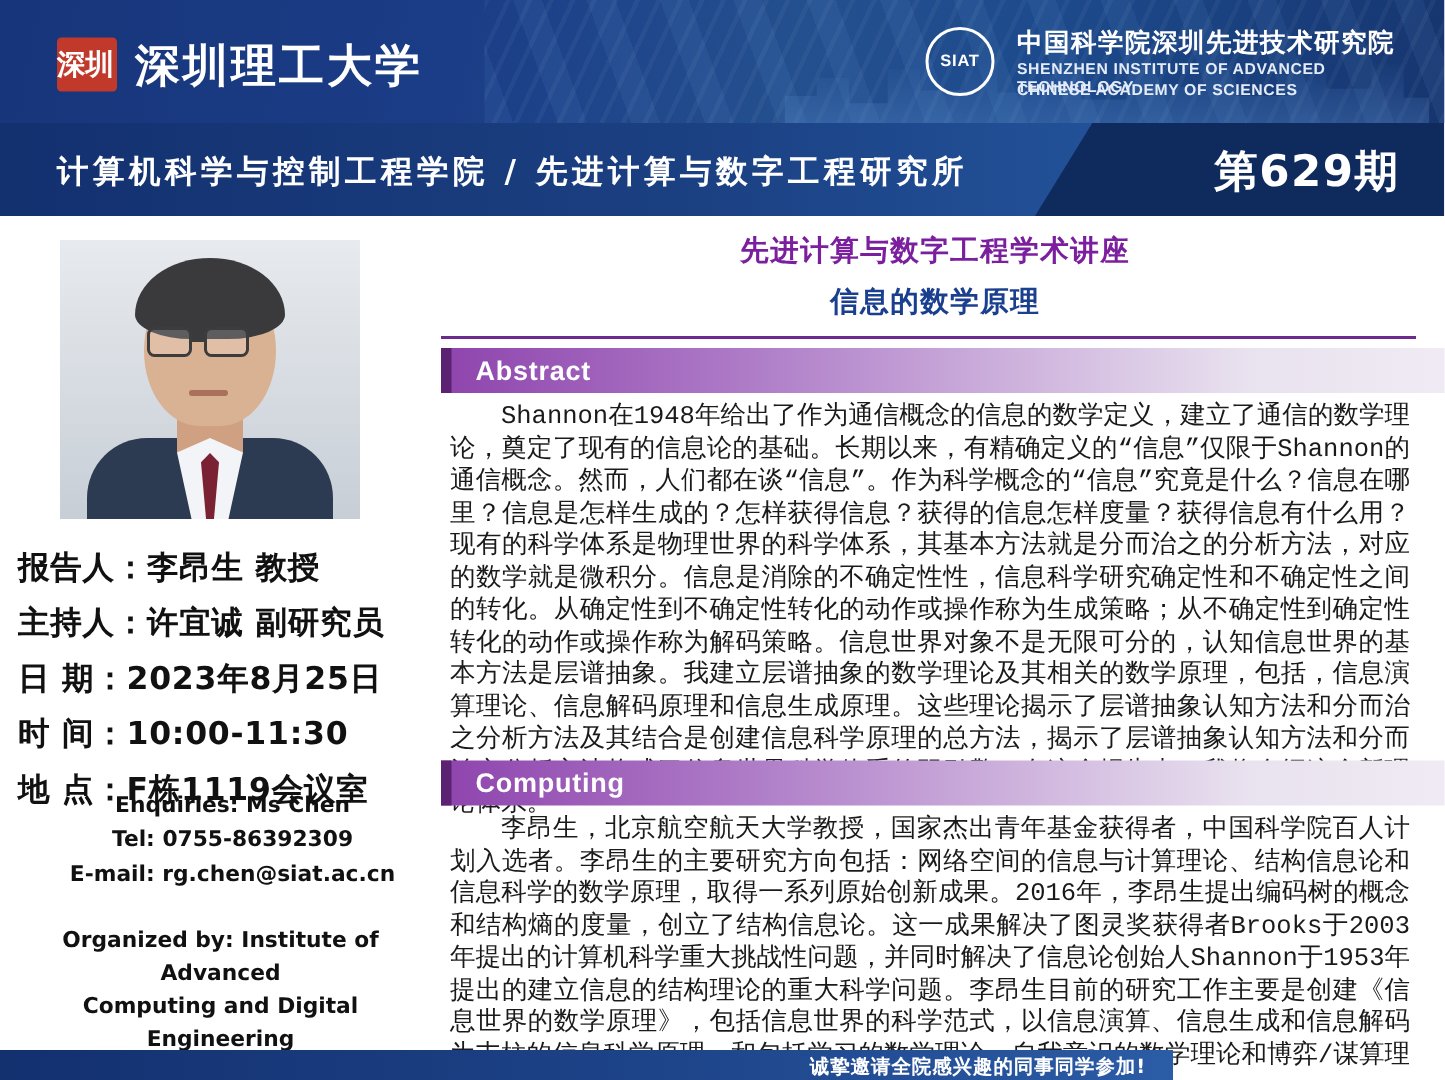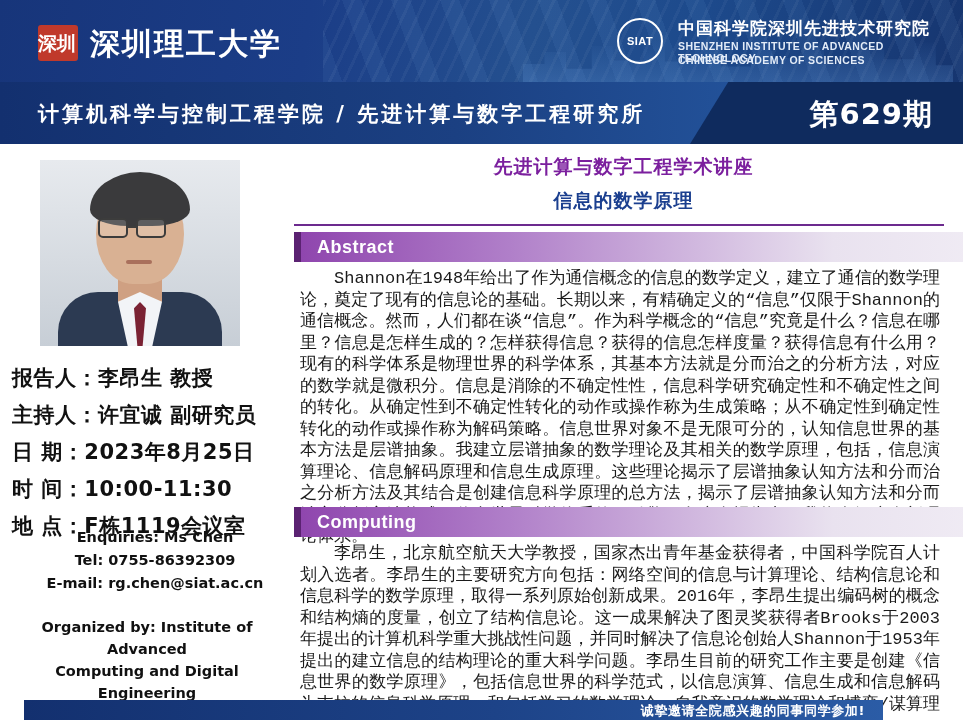--- a/index.html
+++ b/index.html
@@ -253,23 +253,22 @@
     color: #1a1a1a; text-align: justify;
     font-family: Liberation Mono, monospace;
     text-indent: 2em;
   }
   #abstract-text { top: 124px; }
   #bio-text { top: 399px; }
 
   
   .footer {
     position: absolute; left: 0; top: 700px;
-    width: 859px; height: 20px;
+    width: 782px; height: 20px;
     background: linear-gradient(90deg, #13306f 0%, #1d4388 55%, #2b5ca6 100%);
-    margin-left: 24px;
   }
   .footer-text {
     position: absolute; right: 18px; top: 2px;
     color: #ffffff; font-size: 13px; font-weight: bold; letter-spacing: .6px;
     font-family: "DejaVu Sans", sans-serif;
   }
 </style>
 </head>
 <body>
 

